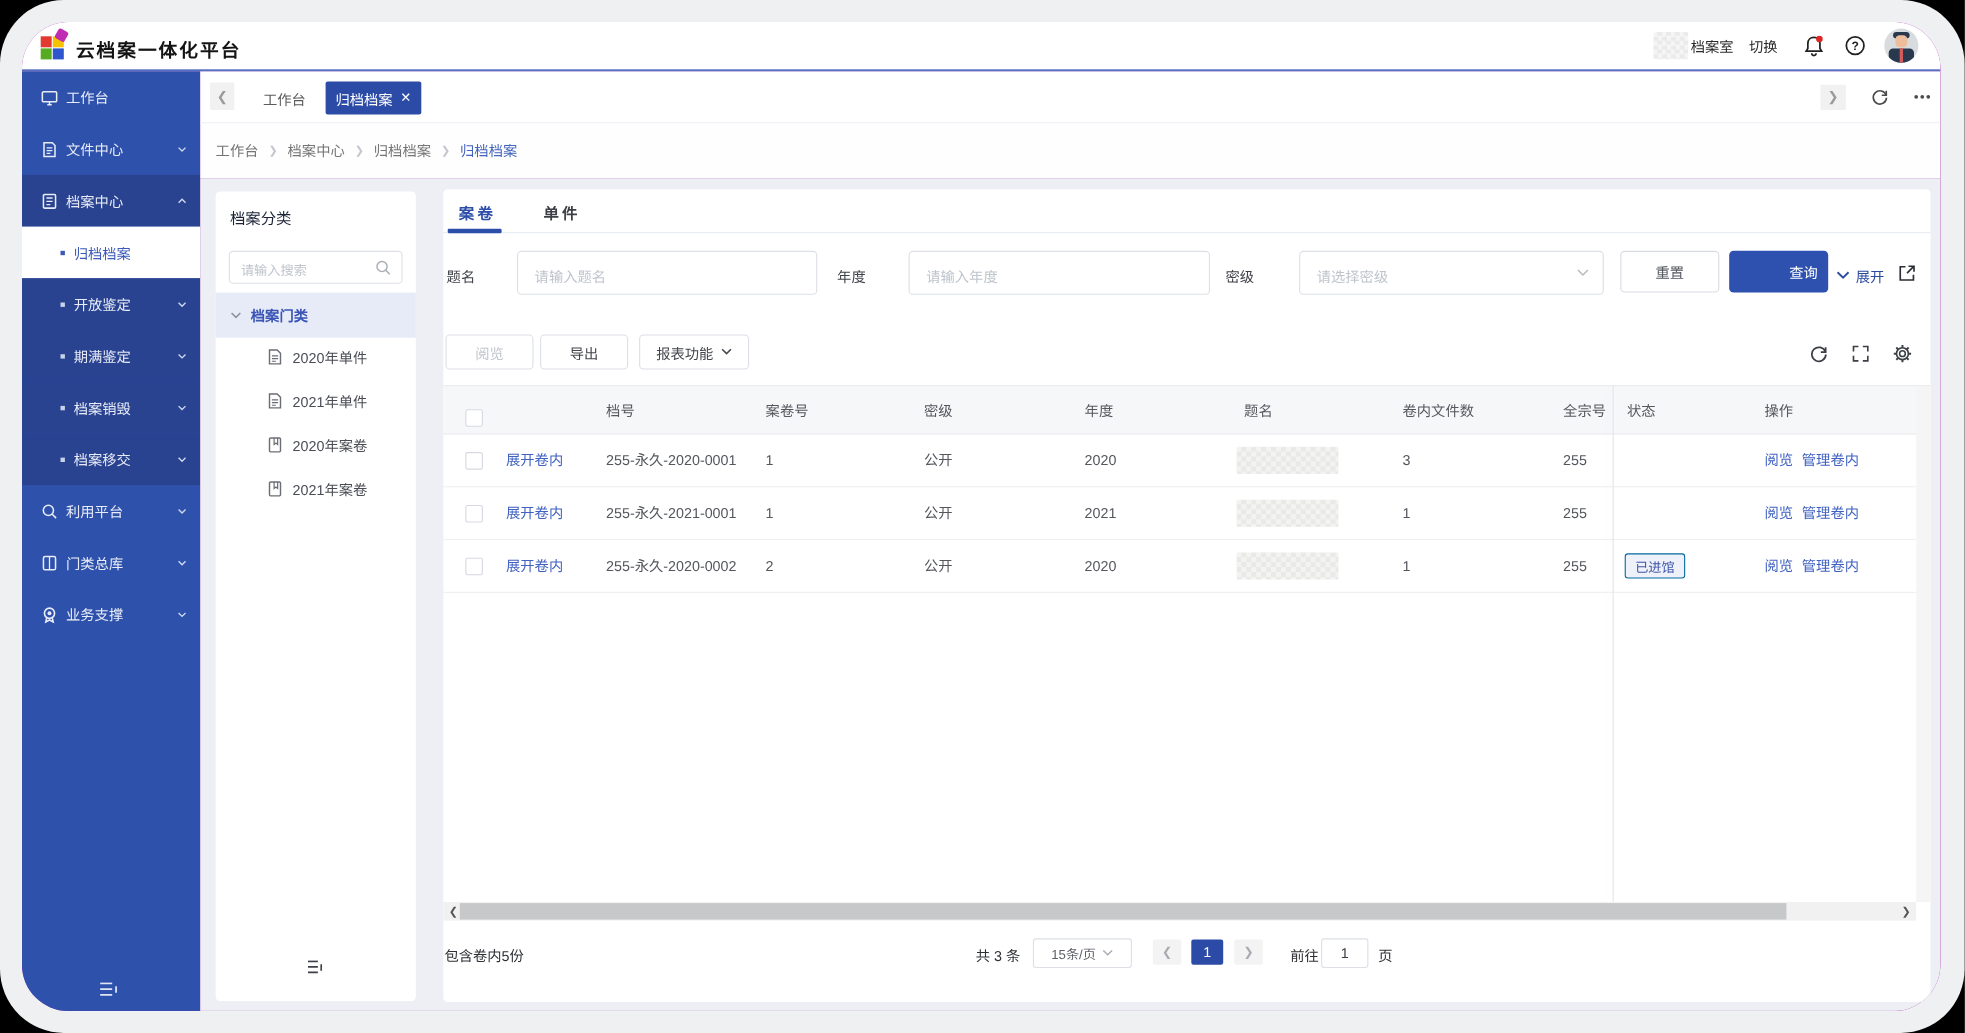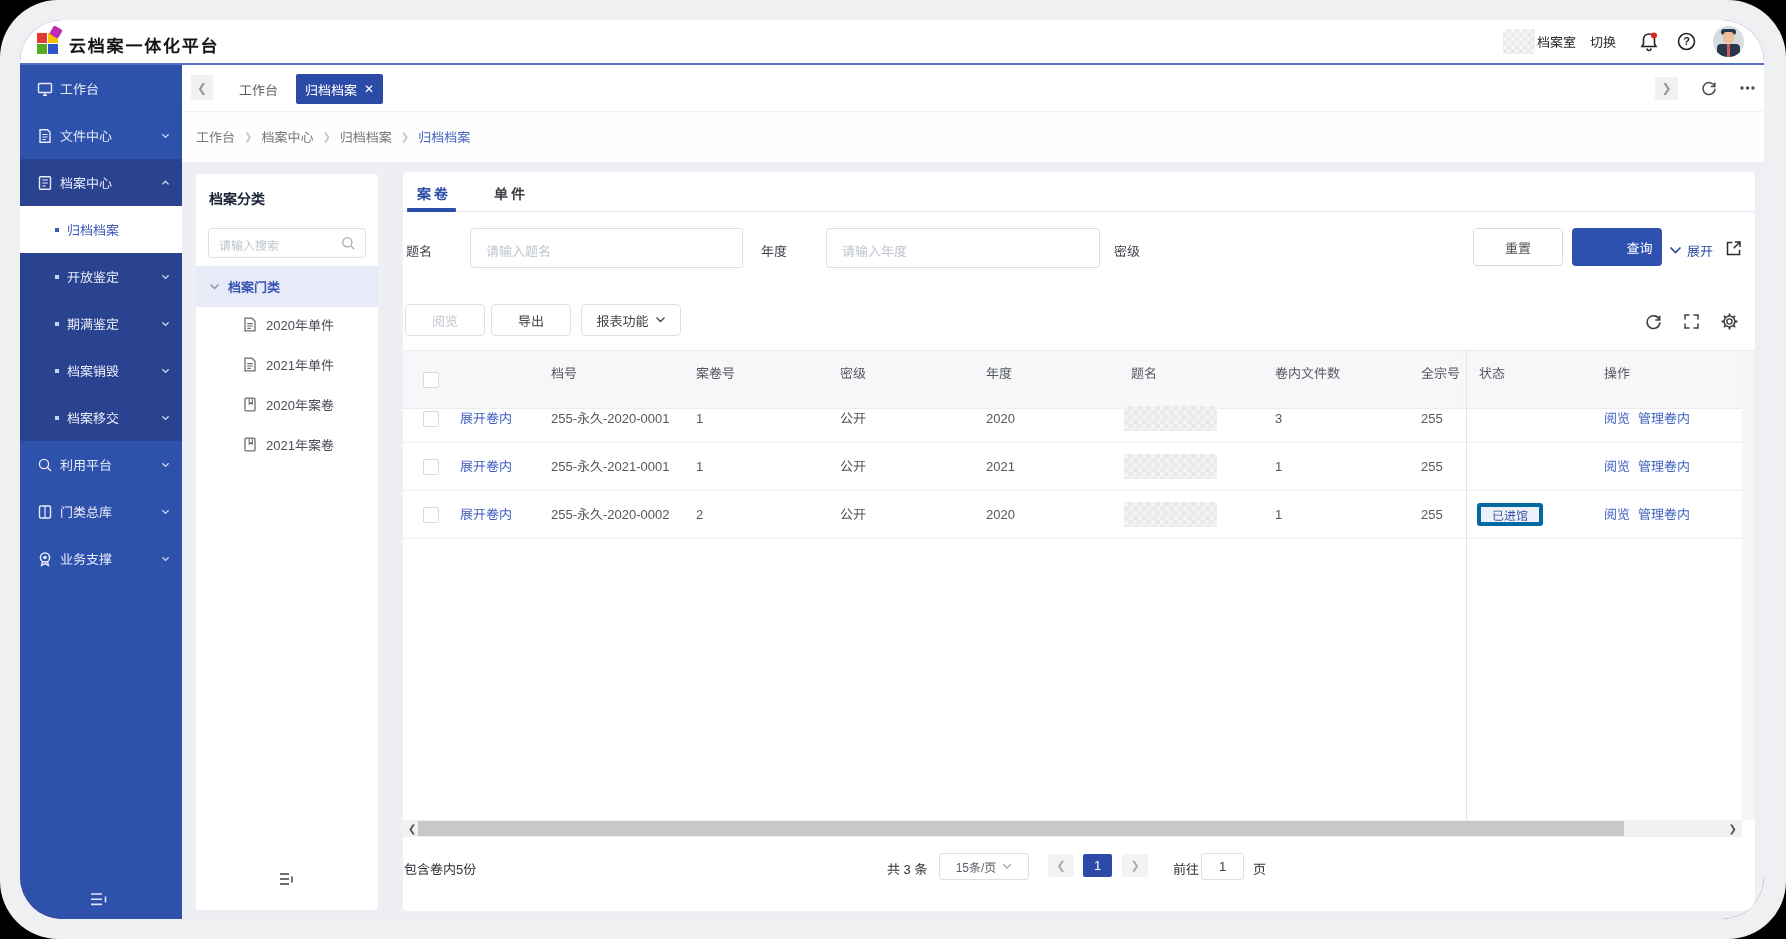--- a/index.html
+++ b/index.html
@@ -55,21 +55,21 @@
 .crumbs { position:absolute; left:14px; top:15px; font-size:13px; color:#757575; display:flex; gap:9px; align-items:center; }
 .crumbs .sep { color:#c3c6cc; font-size:10px; }
 .crumbs .last { color:#4465bd; }
 
 
 .content { position:absolute; left:162px; top:142px; width:1582px; height:757px; background:#edeff5; }
 .leftcard { position:absolute; left:176px; top:154px; width:182px; height:736px; background:#fff; border-radius:4px; }
 .maincard { position:absolute; left:383px; top:152px; width:1352px; height:739px; background:#fff; border-radius:4px 4px 10px 4px; }
 
 
-.lc-title { position:absolute; left:13px; top:14px; font-size:14px; font-weight:bold; color:#1c2438;text-align:center; }
+.lc-title { position:absolute; left:13px; top:14px; font-size:14px; font-weight:normal; color:#1c2438;text-align:center; }
 .lc-search { position:absolute; left:12px; top:54px; width:158px; height:30px; border:1px solid #dcdfe6; border-radius:4px; background:#fff; }
 .lc-search .ph { position:absolute; left:10px; top:7px; font-size:12px; color:#bfc4cd; }
 .lc-search svg { position:absolute; right:9px; top:7px; }
 .tree-parent { position:absolute; left:0; top:92px; width:182px; height:41px; background:#e7eaf7; display:flex; align-items:center; }
 .tp-chev { margin-left:13px; }
 .tp-txt { margin-left:8px; font-size:13px; font-weight:bold; color:#3a55b5; }
 .tree-item { position:absolute; left:0; width:182px; height:40px; display:flex; align-items:center; font-size:13px; color:#4a4d55; }
 .tree-item svg { margin-left:47px; }
 .tree-item .ti-txt { margin-left:9px; }
 
@@ -84,29 +84,29 @@
 .fbtn { position:absolute; top:56px; height:38px; border-radius:4px; font-size:13px; display:flex; align-items:center; justify-content:center; }
 .fbtn.plain { background:#fff; border:1px solid #d8dbe2; color:#51555c; }
 .fbtn.primary { background:#2e50ae; color:#fff;padding-left:45px; }
 .fexpand { position:absolute; top:69px; font-size:13px; color:#2c4aa0; display:flex; align-items:center; gap:5px; }
 
 .toolbtn { position:absolute; top:132px; height:32px; border:1px solid #dcdfe6; border-radius:4px; background:#fff; font-size:13px; color:#43464c; display:flex; align-items:center; justify-content:center; }
 .toolbtn.disabled { color:#c2c6cd; }
 .ticons { position:absolute; top:141px; display:flex; gap:21px; }
 
 
-.thead { position:absolute; left:0; top:178px; width:1352px; height:59px; background:#f6f7f9; border-top:1px solid #ebecee; border-bottom:1px solid #ebecee; }
+.thead { position:absolute; left:0; top:178px; width:1352px; height:45px; background:#f6f7f9; border-top:1px solid #ebecee; border-bottom:1px solid #ebecee; }
 .th { position:absolute; top:14px; font-size:13px; line-height:17px; color:#55585e; font-weight:normal; }
 .trow { position:absolute; left:0; width:1352px; height:48px; border-bottom:1px solid #efeff1; }
 .td { position:absolute; top:15px; font-size:13px; line-height:17px; color:#54575d; }
 .tlink { color:#4162c1; }
 .cbox { position:absolute; left:20px; width:16px; height:16px; border:1px solid #d6d9e0; border-radius:2px; background:#fff; }
 .blurcell { position:absolute; left:721px; top:11px; width:93px; height:25px; background:repeating-conic-gradient(#e9e9e7 0 25%, #f3f3f1 0 50%) 0 0/9px 9px; border-radius:2px; }
 .fixline { position:absolute; left:1063px; top:178px; width:1px; height:470px; background:#e3e4e8; box-shadow:-4px 0 6px rgba(0,0,0,.04); }
-.tag { position:absolute; left:1074px; top:12px; width:66px; height:23px; border:4px solid #0369a1; background:#eef1f9; border-radius:3px; color:#3e55a5; font-size:12px; display:flex; align-items:center; justify-content:center; }
+.tag { position:absolute; left:1074px; top:12px; width:55px; height:23px; border:1px solid #0369a1; background:#eef1f9; border-radius:3px; color:#3e55a5; font-size:12px; display:flex; align-items:center; justify-content:center; }
 
 
 .hscroll { position:absolute; left:0px; top:648px; width:1339px; height:17px; background:#f1f1f2; }
 .hthumb { position:absolute; left:15px; top:1px; width:1206px; height:15px; background:#c7c8ca; }
 .harrow { position:absolute; top:3px; font-size:10px; color:#555; }
 
 
 .foot { position:absolute; left:0; top:676px; width:1613px; height:40px; font-size:13px; color:#2f3136; }
 .pgsel { position:absolute; left:536px; top:5px; width:90px; height:27px; border:1px solid #dcdfe6; border-radius:3px; background:#fff; font-size:12px; color:#5c5f66; display:flex; align-items:center; justify-content:center; gap:6px; }
 .pgbtn { position:absolute; top:6px; width:26px; height:23px; background:#f3f3f4; border-radius:2px; color:#a8abb2; font-size:11px; display:flex; align-items:center; justify-content:center; }
@@ -345,20 +345,26 @@
 
     <div class="flabel" style="left:3px;">题名</div>
     <div class="finput" style="left:67px; width:273px;">
         <span class="ph">请输入题名</span>
       </div>
     <div class="flabel" style="left:358px;">年度</div>
     <div class="finput" style="left:423px; width:274px;">
         <span class="ph">请输入年度</span>
       </div>
     <div class="flabel" style="left:711px;">密级</div>
+    <div class="finput" style="left:778px; width:277px;">
+      <span class="ph">请选择密级</span>
+      <svg style="position:absolute; right:12px; top:15px;" width="12" height="8" viewBox="0 0 12 8">
+          <path d="M1.5 1.5 L6 6 L10.5 1.5" fill="none" stroke="#b6bac2" stroke-width="1.4"></path>
+        </svg>
+    </div>
     <div class="fbtn plain" style="left:1070px; width:90px;">重置</div>
     <div class="fbtn primary" style="left:1169px; width:90px;">查询</div>
     <div class="fexpand" style="left:1266px;">
       <svg width="13" height="9" viewBox="0 0 13 9">
           <path d="M1.5 1.5 L6.5 6.5 L11.5 1.5" fill="none" stroke="#2c4aa0" stroke-width="1.7"></path>
         </svg>
       <span>展开</span>
     </div>
     <svg style="position:absolute; left:1322px; top:68px;" width="17" height="17" viewBox="0 0 17 17">
         <path d="M7.2 2.5 H2.5 V14.5 H14.5 V9.8" fill="none" stroke="#2a2d33" stroke-width="1.5"></path>

